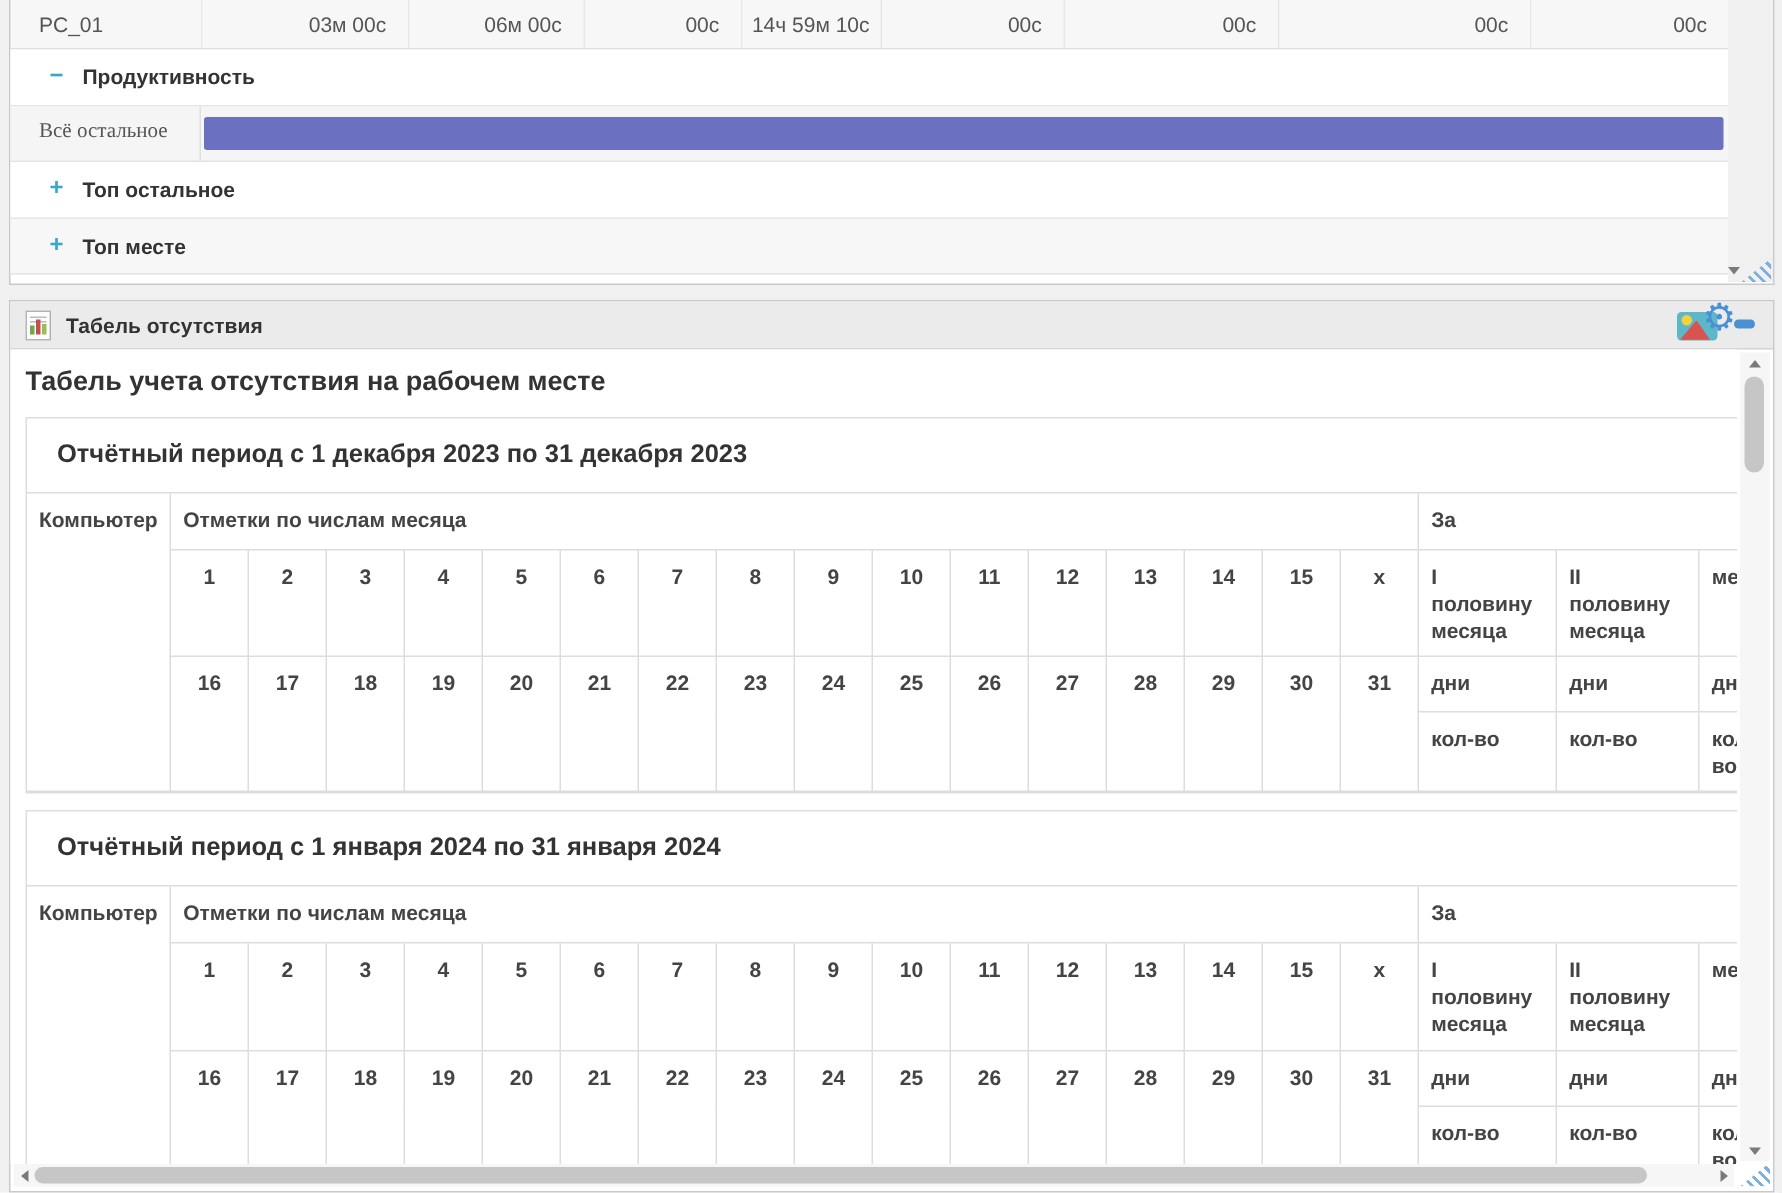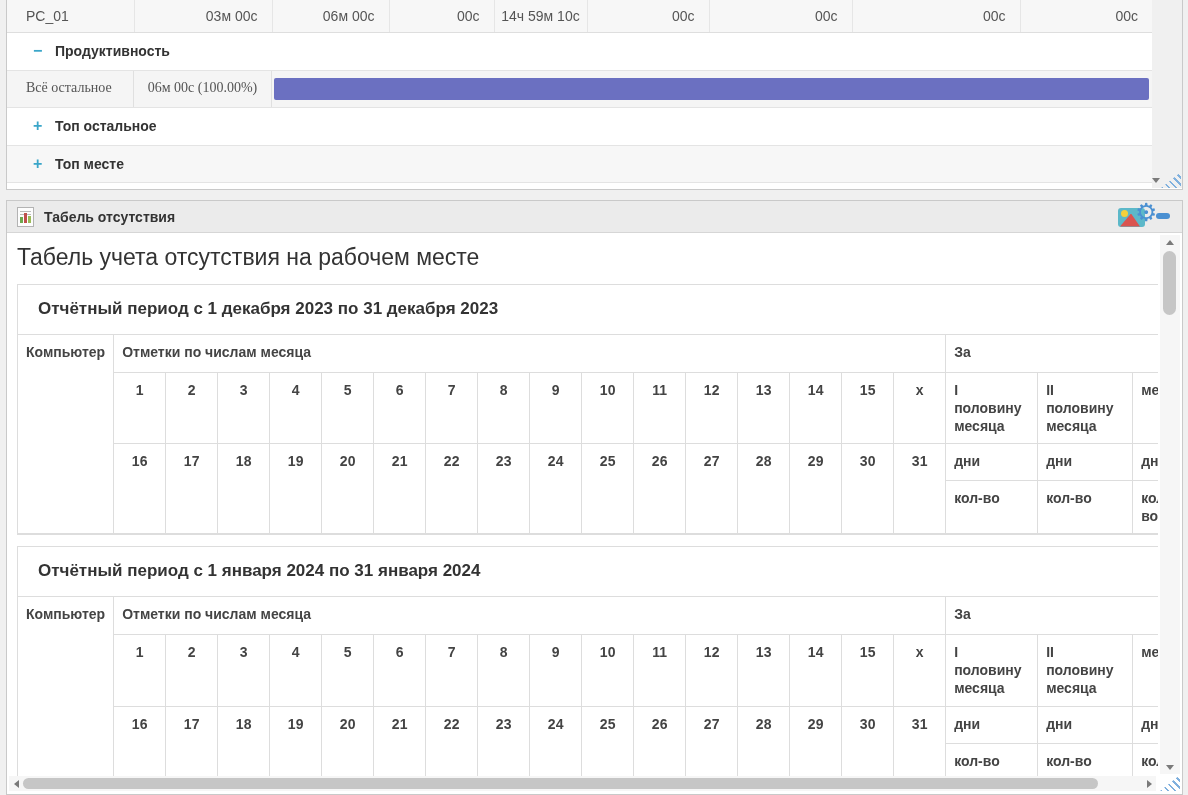--- a/index.html
+++ b/index.html
@@ -70,21 +70,21 @@
   .hdr-icons { margin-left:auto; position:relative; width:52px; height:24px; }
   .img-icon { position:absolute; left:0; top:3px; width:27px; height:19px; background:#5cb8c9; border-radius:3px; overflow:hidden; }
   .img-icon .sun { position:absolute; left:3px; top:2px; width:7px; height:7px; border-radius:50%; background:#f3d13c; }
   .img-icon .mount { position:absolute; left:2px; bottom:0; width:20px; height:13px; background:#d9534f; clip-path:polygon(0 100%,55% 0,100% 100%); }
   .gear-icon { position:absolute; left:17px; top:-5px; color:#4a90d2; font-size:25px; line-height:25px; }
   .gear-handle { position:absolute; left:38px; top:8px; width:14px; height:6px; background:#4a90d2; border-radius:3px; }
 
   .p2-body { position:relative; height:561px; }
   .p2-clip { position:absolute; left:0; top:0; width:1151px; height:543px; overflow:hidden; background:#fff; }
 
-  .page-title { margin:11px 0 13px 10px; font-size:23px; font-weight:normal; color:#333; }
+  .page-title { margin:11px 0 13px 10px; font-size:18px; font-weight:bold; color:#333; }
 
   .period { border:1px solid #ddd; margin:0 0 11px 10px; width:1210px; }
   .period-title {
     padding:14px 20px 15px 20px; font-size:17px; font-weight:bold; color:#333;
     border-bottom:1px solid #ddd;
   }
   table.ts-table { border-collapse:collapse; table-layout:fixed; }
   table.ts-table th {
     border:1px solid #ddd; font-size:14px; font-weight:bold; color:#444;
     vertical-align:top; text-align:left; padding:8px 8px; line-height:1.3;
@@ -138,21 +138,20 @@
     </tbody>
       </table>
 
     <div class="section-row">
       <span class="toggle-glyph">−</span>
       <span class="section-label">Продуктивность</span>
     </div>
 
     <div class="prod-row">
       <div class="cat">Всё остальное</div>
-      <div class="dur">06м 00с (100.00%)</div>
       <div class="bar-zone">
         <div class="prod-bar" style="width: 100%; background: rgb(107, 112, 193);"></div>
       </div>
     </div>
 
     <div class="section-row">
       <span class="toggle-glyph">+</span>
       <span class="section-label">Топ остальное</span>
     </div>
 

